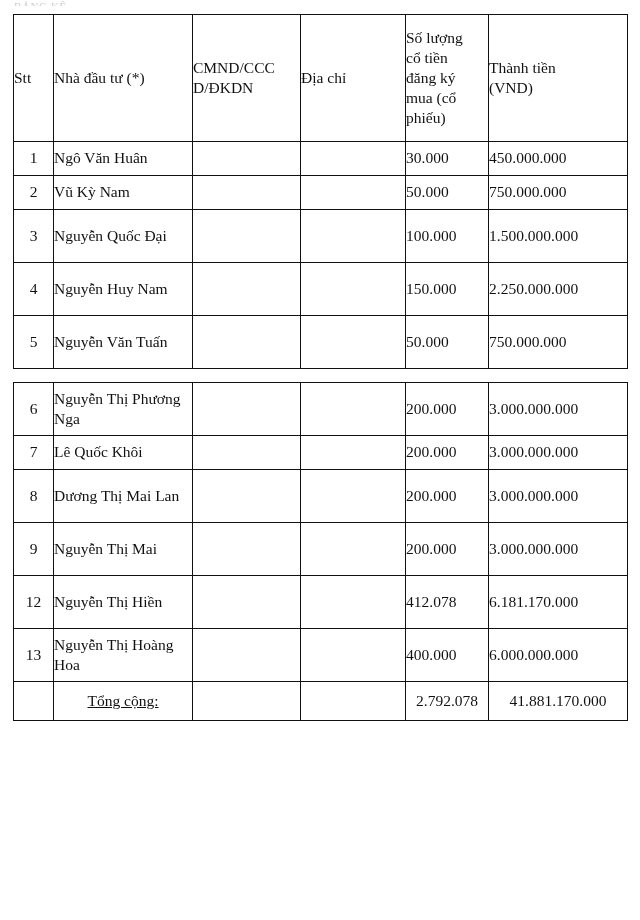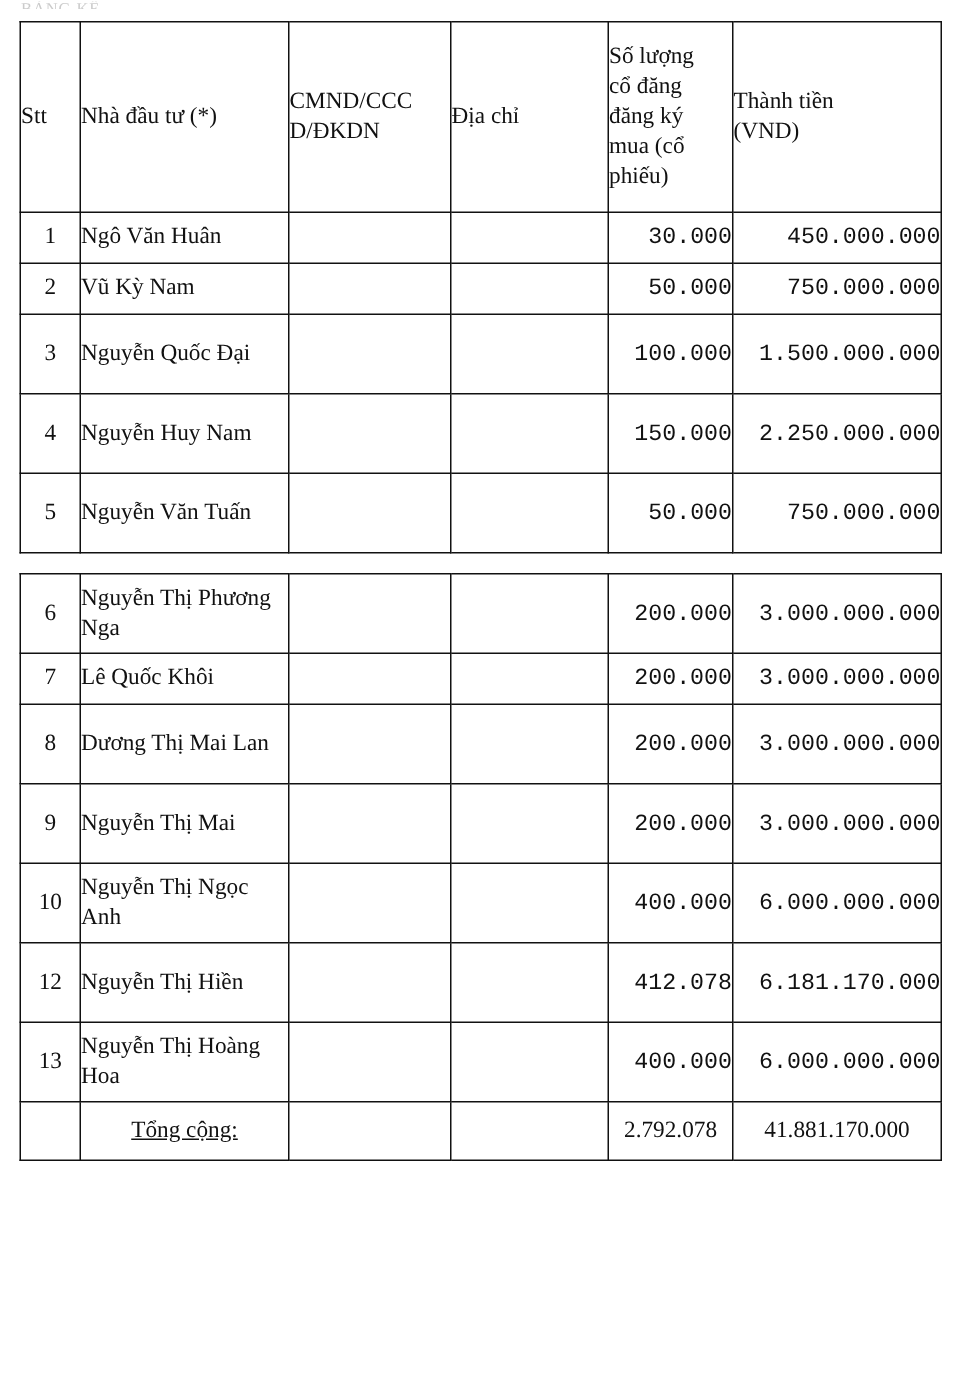--- a/index.html
+++ b/index.html
@@ -98,25 +98,24 @@
     padding: 2px 1px;
   }
   .cell-name {
     text-align: left;
     padding: 4px 4px 4px 10px;
     font-size: 16px;
     margin-left: 23px;
   }
   .cell-blank { }
   .cell-num {
-    text-align: right;
+    text-align: left;
     padding: 2px 7px 2px 3px;
     font-size: 15.5px;
     white-space: nowrap;
-    font-family: Liberation Mono, monospace;
   }
 
   tr.row-1line td { height: 33px; }
   tr.row-2line td { height: 52px; }
 
   
   tr.total-row td { height: 38px; }
   .cell-total-label {
     text-align: center;
     font-weight: bold;
@@ -159,21 +158,21 @@
         </th>
         <th class="hdr-cell">
           <span class="hdr-text">CMND/CCC</span>
           <span class="hdr-text">D/ĐKDN</span>
         </th>
         <th class="hdr-cell">
           <span class="hdr-text">Địa chỉ</span>
         </th>
         <th class="hdr-cell">
           <span class="hdr-text">Số lượng</span>
-          <span class="hdr-text">cổ đăng</span>
+          <span class="hdr-text">cổ tiền</span>
           <span class="hdr-text">đăng ký</span>
           <span class="hdr-text">mua (cổ</span>
           <span class="hdr-text">phiếu)</span>
         </th>
         <th class="hdr-cell">
           <span class="hdr-text">Thành tiền</span>
           <span class="hdr-text">(VND)</span>
         </th>
       </tr>
     </thead>
@@ -257,28 +256,20 @@
       </tr>
       <tr class="row-2line">
         <td class="cell-stt">9</td>
         <td class="cell-name">Nguyễn Thị Mai</td>
         <td class="cell-blank"></td>
         <td class="cell-blank"></td>
         <td class="cell-num">200.000</td>
         <td class="cell-num">3.000.000.000</td>
       </tr>
       <tr class="row-2line">
-        <td class="cell-stt">10</td>
-        <td class="cell-name">Nguyễn Thị Ngọc Anh</td>
-        <td class="cell-blank"></td>
-        <td class="cell-blank"></td>
-        <td class="cell-num">400.000</td>
-        <td class="cell-num">6.000.000.000</td>
-      </tr>
-      <tr class="row-2line">
         <td class="cell-stt">12</td>
         <td class="cell-name">Nguyễn Thị Hiền</td>
         <td class="cell-blank"></td>
         <td class="cell-blank"></td>
         <td class="cell-num">412.078</td>
         <td class="cell-num">6.181.170.000</td>
       </tr>
       <tr class="row-2line">
         <td class="cell-stt">13</td>
         <td class="cell-name">Nguyễn Thị Hoàng Hoa</td>

